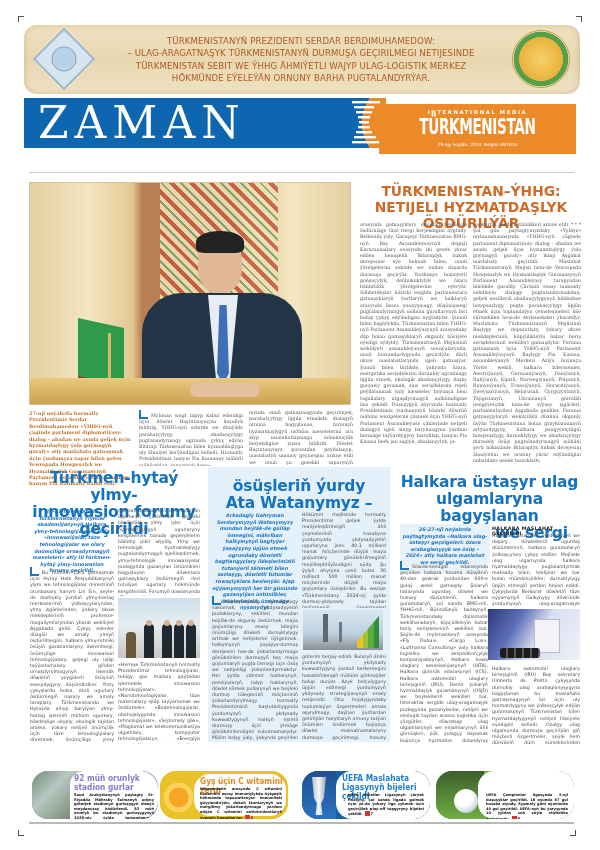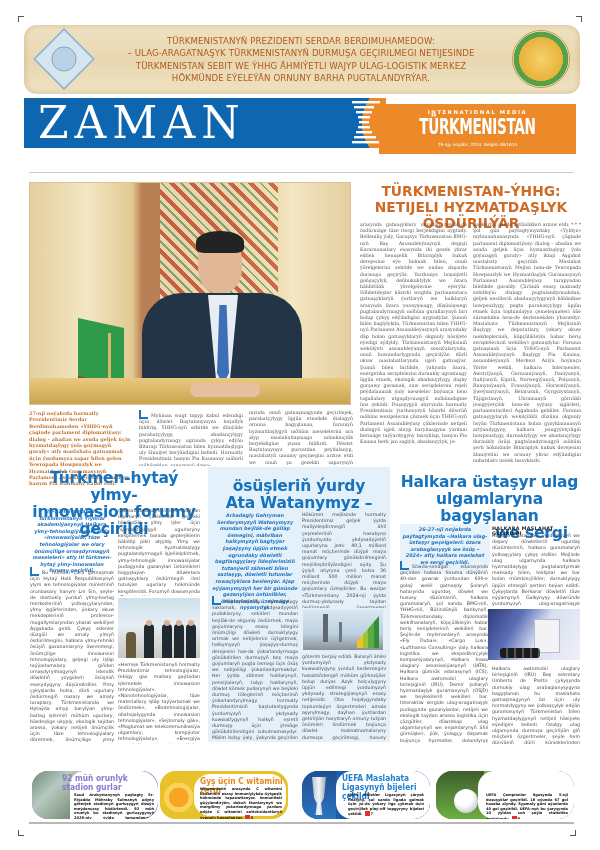--- a/index.html
+++ b/index.html
@@ -247,21 +247,21 @@
 <div class="body sans" style="left:492px; top:533px; width:88px; height:74px;">Halkara maslahatda ýurdumyzyň we daşary döwletleriň ugurdaş düzümleriniň, halkara guramalaryň ýolbaşçylary çykyş etdiler. Mejlisde ulag ulgamynda halkara hyzmatdaşlygy pugtalandyrmak maksady bilen, tekliplar we bar bolan mümkinçilikler; durnuklylygy üpjün etmegiň şertleri beýan edildi. Çykyşlarda Berkarar döwletiň täze eýýamynyň Galkynyşy döwründe ýurdumyzyň ulag-aragatnaşyk pudagynyň işini kämilleşdirmäge, dünýä döwletleri bilen özara bähbitli hyzmatdaşlygy giňeltmegi ýetirilýän ähmiýet berilýändigi bellenildi.</div>
 <div class="photo expo">
   <div class="stand"></div>
     <div class="tires"></div>
 </div>
 <div class="body sans" style="left:492px; top:666px; width:88px; height:78px;"><span>Halkara awtomobil ulaglary birleşiginiň (IRU) Baş sekretary Umberto de Pretto çykyşynda durnukly ulag arabaglanyşygyna bagyşlanan bu maslahata gatnaşmagynyň özi üçin uly hormatdygyny we ýolbaşçylyk edýän guramasynyň Türkmenistan bilen hyzmatdaşlygynyň netijeli häsiýete eýedigini belledi. Ozalgy ulag ulgamynda durmuşa geçirilýän giň möçberli özgertmeler, şeýle hem dünýäniň dürli künjeklerinden ýolagçy we ýük daşamaklygy, gatnaşyklaryň ýokary derejesi Türkmenistan bilen gatnaşyklary ösdürmäge bolan gyzyklanmalary artdyrýar.</span></div>
 
 <div class="teaser t1">
   <div class="img"></div>
   <div class="panel"></div>
-  <div class="ttl" style="left:30px; top:3px; width:82px; color:#8a7ccc;">92 müň orunlyk stadion gurlar</div>
+  <div class="ttl" style="left:42px; top:3px; width:82px; color:#8a7ccc;">92 müň orunlyk stadion gurlar</div>
   <div class="txt" style="left:42px; top:22px; width:80px;"><span>Saud Arabystanynyň paýtagty Er-Riýadda Mähraby Salmanyň adyny göterjek stadionyň gurluşygyň dizaýn meýdançasy hödürlendi. 92 müň orunlyk bu stadionyň gurluşygynyň 2029-njy ýylda tamamlanmak meýilleşdirilýär.</span></div>
 </div>
 <div class="teaser t2">
   <div class="img"></div>
   <div class="panel"></div>
   <div class="ttl" style="left:40px; top:6px; width:84px; color:#e48a1c;">Gyş üçin C witamini zerur</div>
   <div class="txt" style="left:40px; top:16px; width:82px;"><span>Witaminleriň arasynda C witamini bedeniniň esasy immunlylykda üýtgeşik hökmünde tapawutlanýar. Immuniteti güýçlendirýän, dokuň tkanlarynyň we mergilimy ýokarlandyrmaga ýardam edýän C witamini antioksidantlaryň ýygnaly hasaplanýar.</span><span class="text-red-sq"></span><span>5</span></div>
 </div>
 <div class="teaser t3">
   <div class="img">

